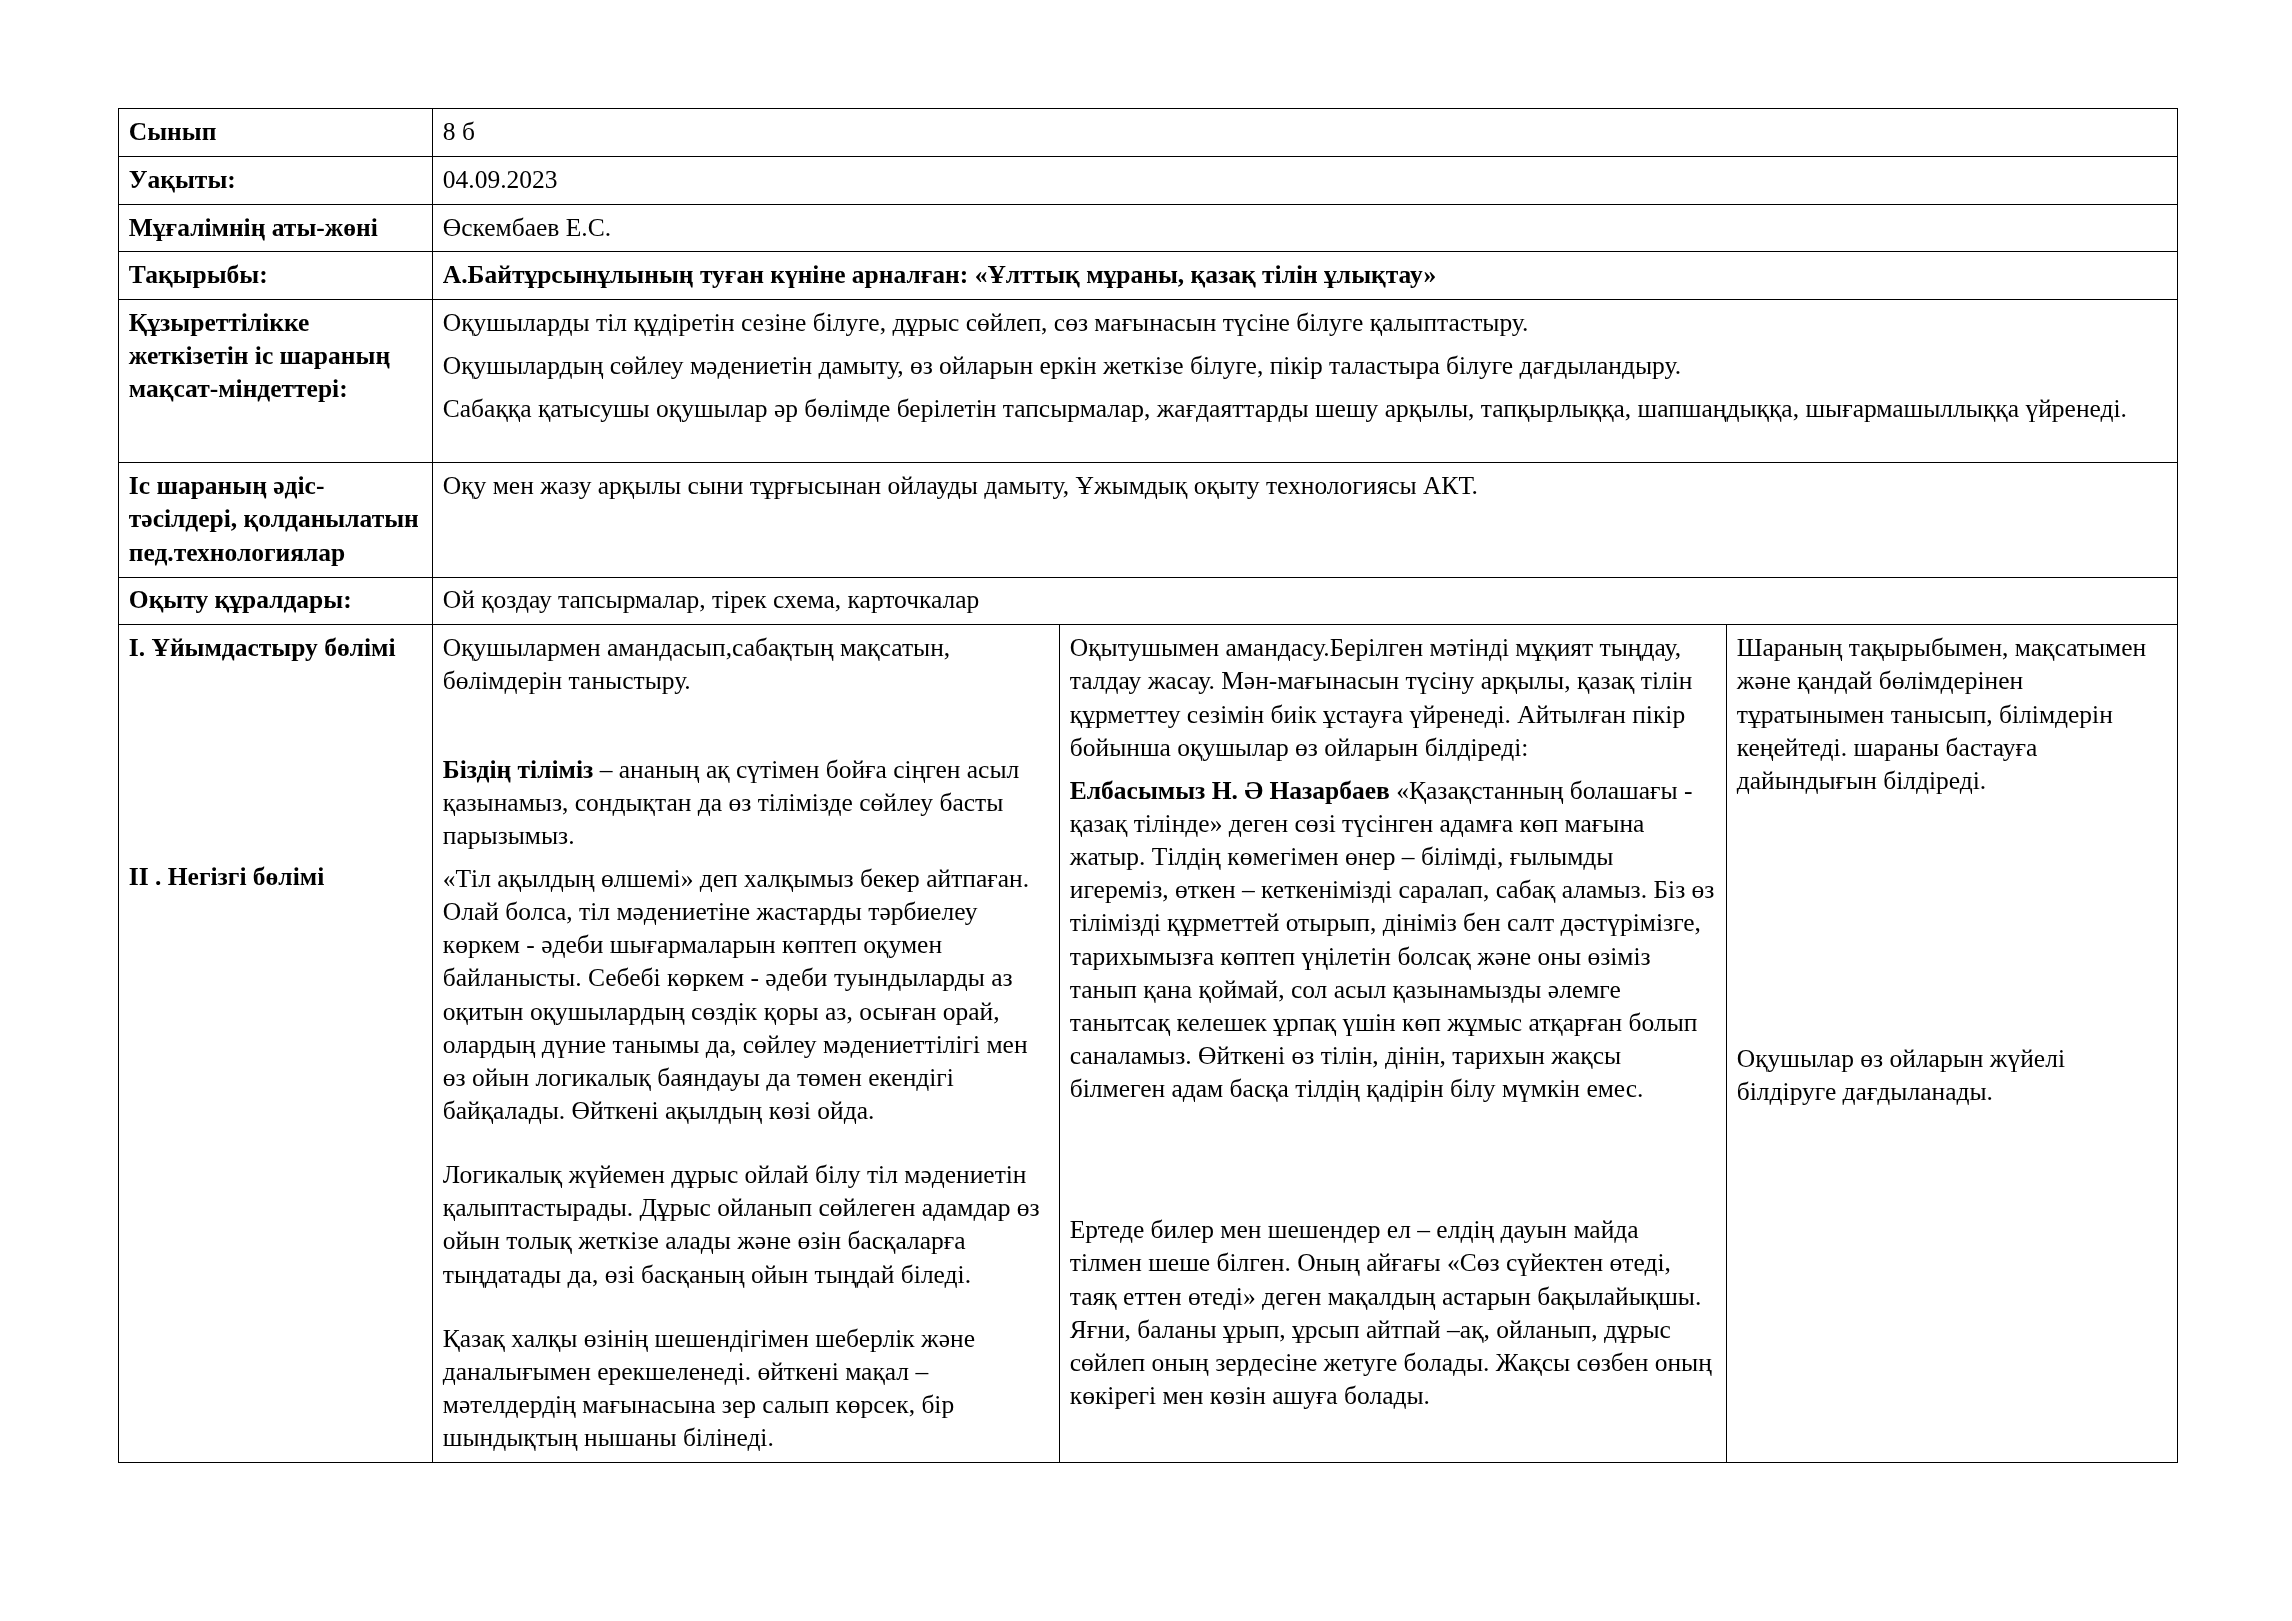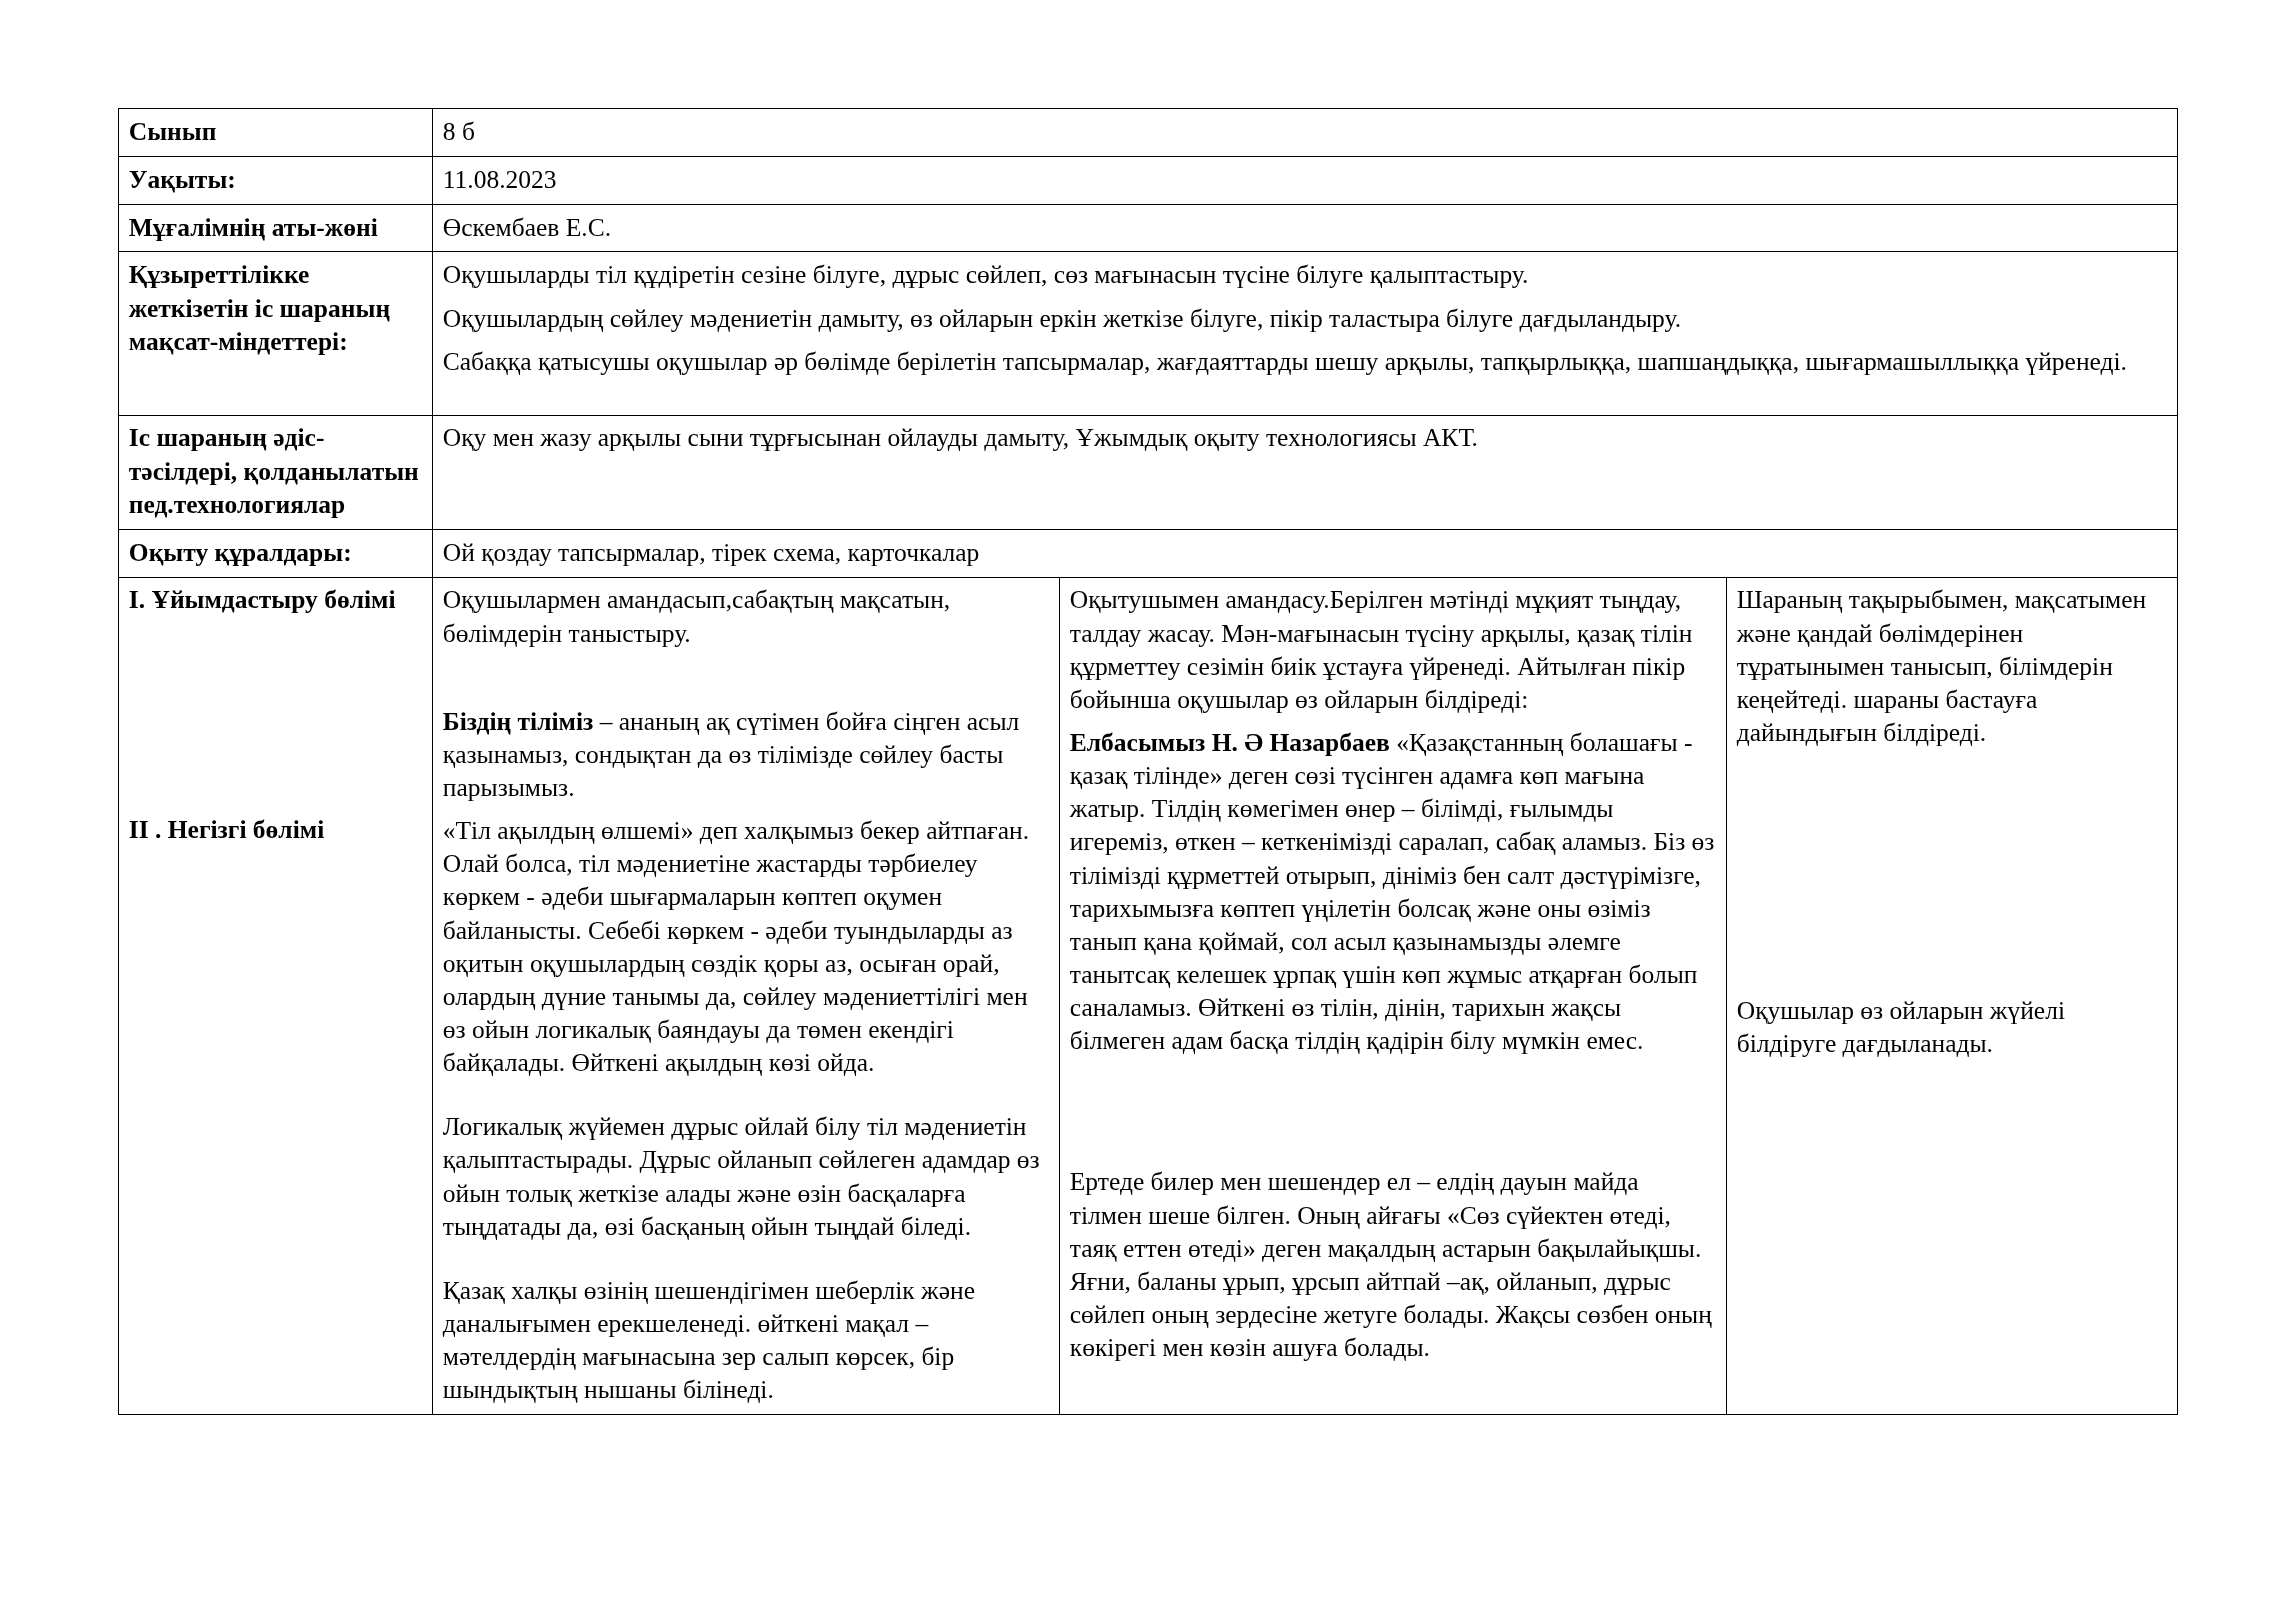--- a/index.html
+++ b/index.html
@@ -80,25 +80,29 @@
       <col style="width:667px">
       <col style="width:451px">
     </colgroup>
     <tbody>
       <tr>
         <td class="label-cell">Сынып</td>
         <td colspan="3">8 б</td>
       </tr>
       <tr>
         <td class="label-cell">Уақыты:</td>
-        <td colspan="3">11.08.2023</td>
+        <td colspan="3">04.09.2023</td>
       </tr>
       <tr>
         <td class="label-cell">Мұғалімнің аты-жөні</td>
         <td colspan="3">Өскембаев Е.С.</td>
+      </tr>
+      <tr>
+        <td class="label-cell">Тақырыбы:</td>
+        <td colspan="3" class="bold">А.Байтұрсынұлының туған күніне арналған: «Ұлттық мұраны, қазақ тілін ұлықтау»</td>
       </tr>
       <tr>
         <td class="label-cell">Құзыреттілікке жеткізетін іс шараның мақсат-міндеттері:</td>
         <td colspan="3">
           <div class="p">Оқушыларды тіл құдіретін сезіне білуге, дұрыс сөйлеп, сөз мағынасын түсіне білуге қалыптастыру.</div>
           <div class="p">Оқушылардың сөйлеу мәдениетін дамыту, өз ойларын еркін жеткізе білуге, пікір таластыра білуге дағдыландыру.</div>
           <div class="p">Сабаққа қатысушы оқушылар әр бөлімде берілетін тапсырмалар, жағдаяттарды шешу арқылы, тапқырлыққа, шапшаңдыққа, шығармашыллыққа үйренеді.</div>
           <div class="gap"></div>
         </td>
       </tr>

